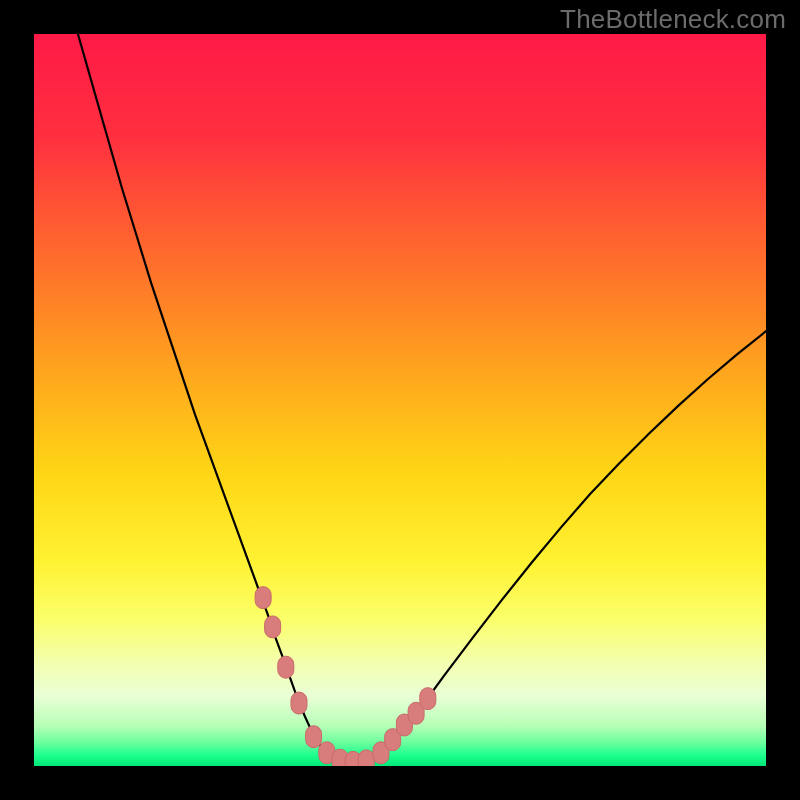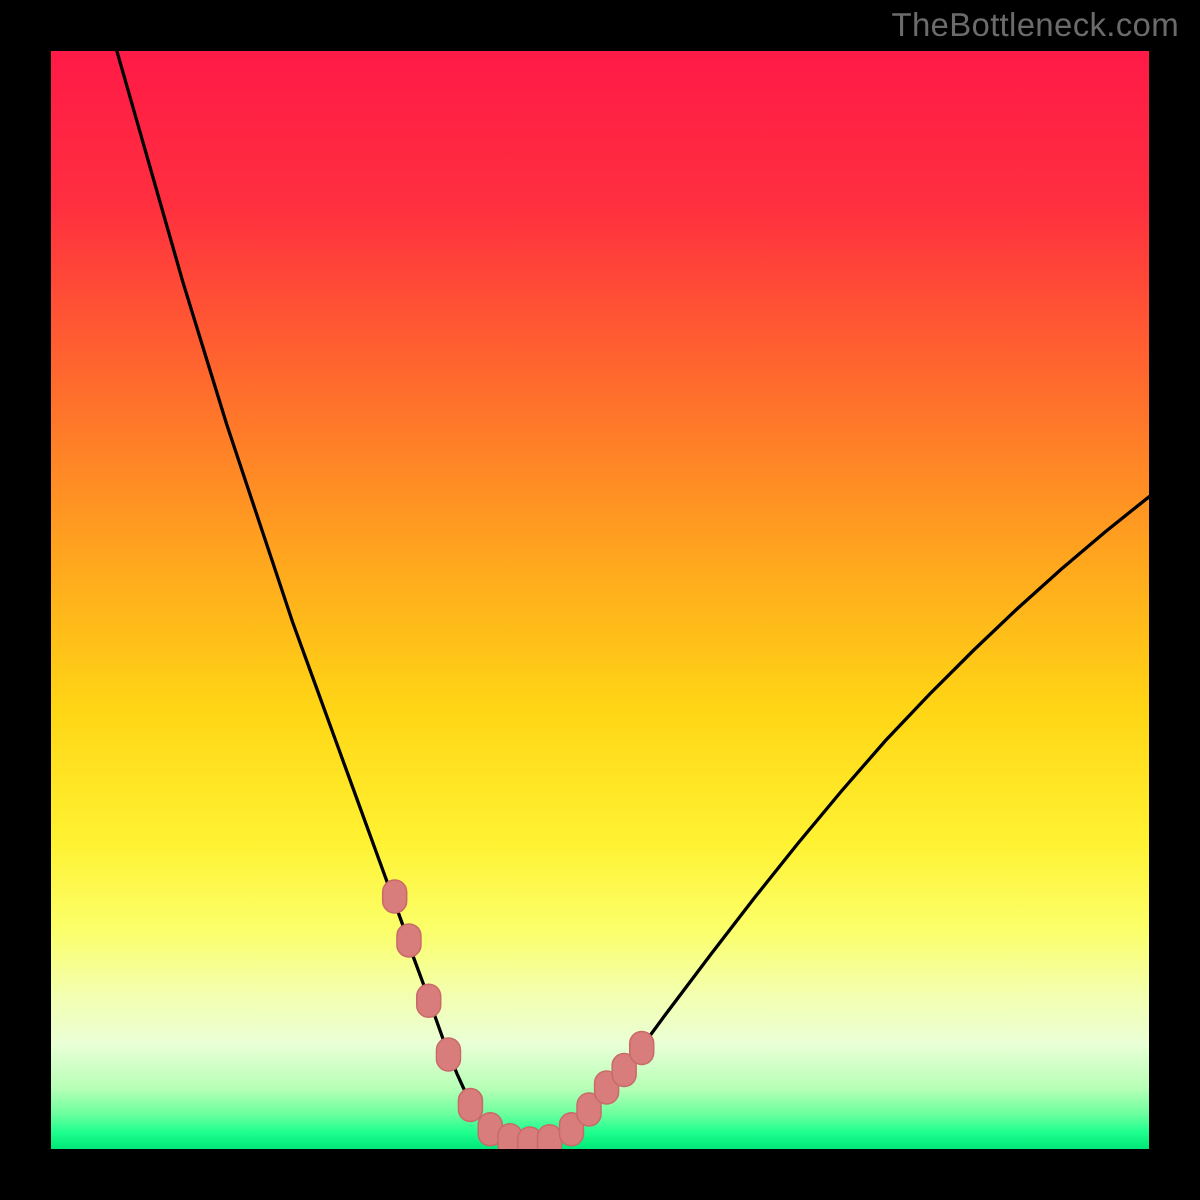--- a/index.html
+++ b/index.html
@@ -15,21 +15,21 @@
     position: relative;
     width: 800px;
     height: 800px;
     background: #000;
   }
   .watermark {
     position: absolute;
     top: 4px;
     right: 14px;
     color: #6b6b6b;
-    font-size: 22px;
+    font-size: 26px;
     letter-spacing: 0.2px;
     user-select: none;
   }
   .plot {
     position: absolute;
     left: 34px;
     top: 34px;
     width: 732px;
     height: 732px;
   }

